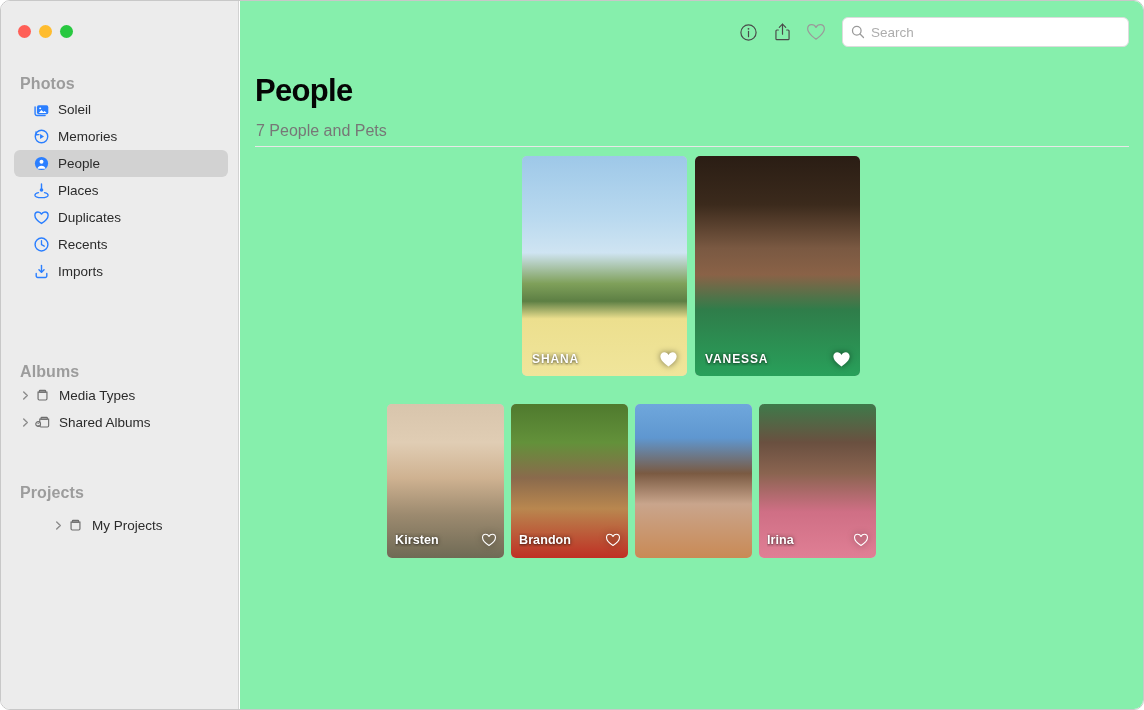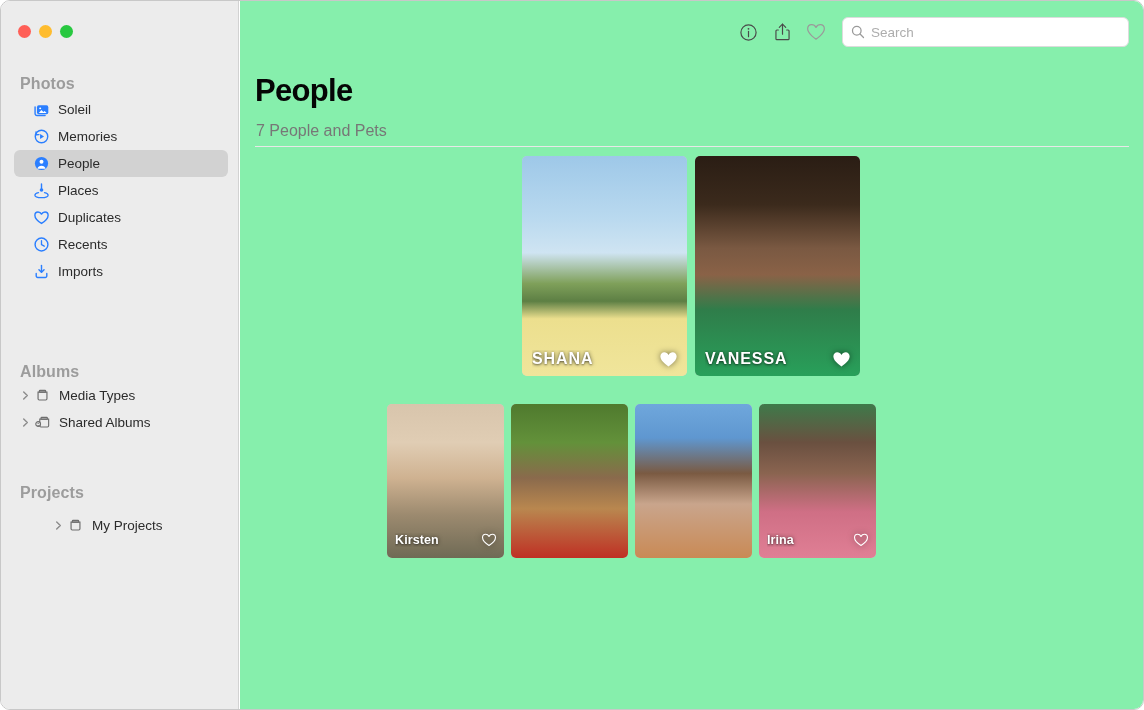--- a/index.html
+++ b/index.html
@@ -163,21 +163,21 @@
   }
   .tile.small .namebar { height: 28px; padding: 0 7px 9px 8px; }
   .tile .name {
     color: #ffffff;
     font-weight: bold;
     flex: 1;
     text-shadow: 0 0 4px rgba(0,0,0,0.55), 0 1px 2px rgba(0,0,0,0.4);
     white-space: nowrap;
     overflow: hidden;
   }
-  .tile.large .name { font-size: 16px; letter-spacing: 0.9px; }
+  .tile.large .name { font-size: 12px; letter-spacing: 0.9px; }
   .tile.small .name { font-size: 12.5px; letter-spacing: 0.1px; }
   .tile .fav { flex: none; display: flex; align-items: center;
                filter: drop-shadow(0 0 3px rgba(0,0,0,0.5)); }
 
   svg { display: block; }
 </style>
 </head>
 <body>
 
 <div id="window">
@@ -390,20 +390,28 @@
          <span class="name">Kirsten</span>
          <span class="fav">
               <svg width="16" height="14" viewBox="0 0 21 19" fill="none" stroke="#ffffff" stroke-width="1.5" stroke-linejoin="round">
                 <path d="M10.5 16.9 C10.5 16.9 1.7 11.5 1.7 6.2 C1.7 3.5 3.6 1.7 5.9 1.7 C7.7 1.7 9.6 2.8 10.5 4.6 C11.4 2.8 13.3 1.7 15.1 1.7 C17.4 1.7 19.3 3.5 19.3 6.2 C19.3 11.5 10.5 16.9 10.5 16.9Z"></path>
               </svg>
             </span>
        </div>
         </div>
         <div class="tile small">
           <div class="photo" style="background-image:linear-gradient(180deg,#4f7a2e 0%,#63913a 25%,#8a6a4c 48%,#b9874f 68%,#bf3024 100%)"></div>
+       <div class="namebar">
+         <span class="name">Brandon</span>
+         <span class="fav">
+              <svg width="16" height="14" viewBox="0 0 21 19" fill="none" stroke="#ffffff" stroke-width="1.5" stroke-linejoin="round">
+                <path d="M10.5 16.9 C10.5 16.9 1.7 11.5 1.7 6.2 C1.7 3.5 3.6 1.7 5.9 1.7 C7.7 1.7 9.6 2.8 10.5 4.6 C11.4 2.8 13.3 1.7 15.1 1.7 C17.4 1.7 19.3 3.5 19.3 6.2 C19.3 11.5 10.5 16.9 10.5 16.9Z"></path>
+              </svg>
+            </span>
+       </div>
         </div>
         <div class="tile small">
           <div class="photo" style="background-image:linear-gradient(180deg,#6fa7dc 0%,#5f97d0 22%,#7a5a42 45%,#c9a58c 65%,#c98a55 100%)"></div>
         </div>
         <div class="tile small">
           <div class="photo" style="background-image:linear-gradient(180deg,#3e7a4a 0%,#6a5040 25%,#8a6450 45%,#cf6f85 70%,#e07f95 100%)"></div>
        <div class="namebar">
          <span class="name">Irina</span>
          <span class="fav">
               <svg width="16" height="14" viewBox="0 0 21 19" fill="none" stroke="#ffffff" stroke-width="1.5" stroke-linejoin="round">

